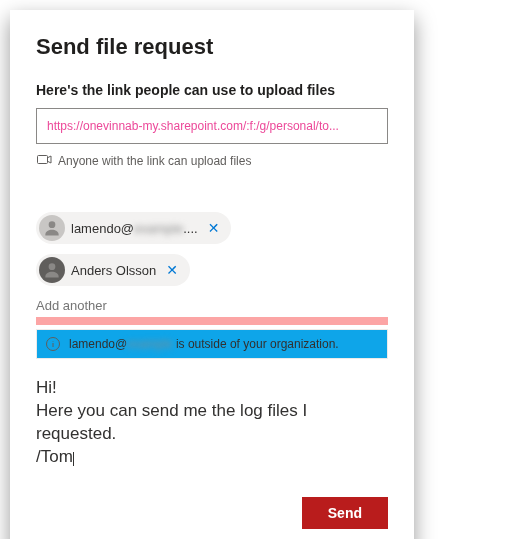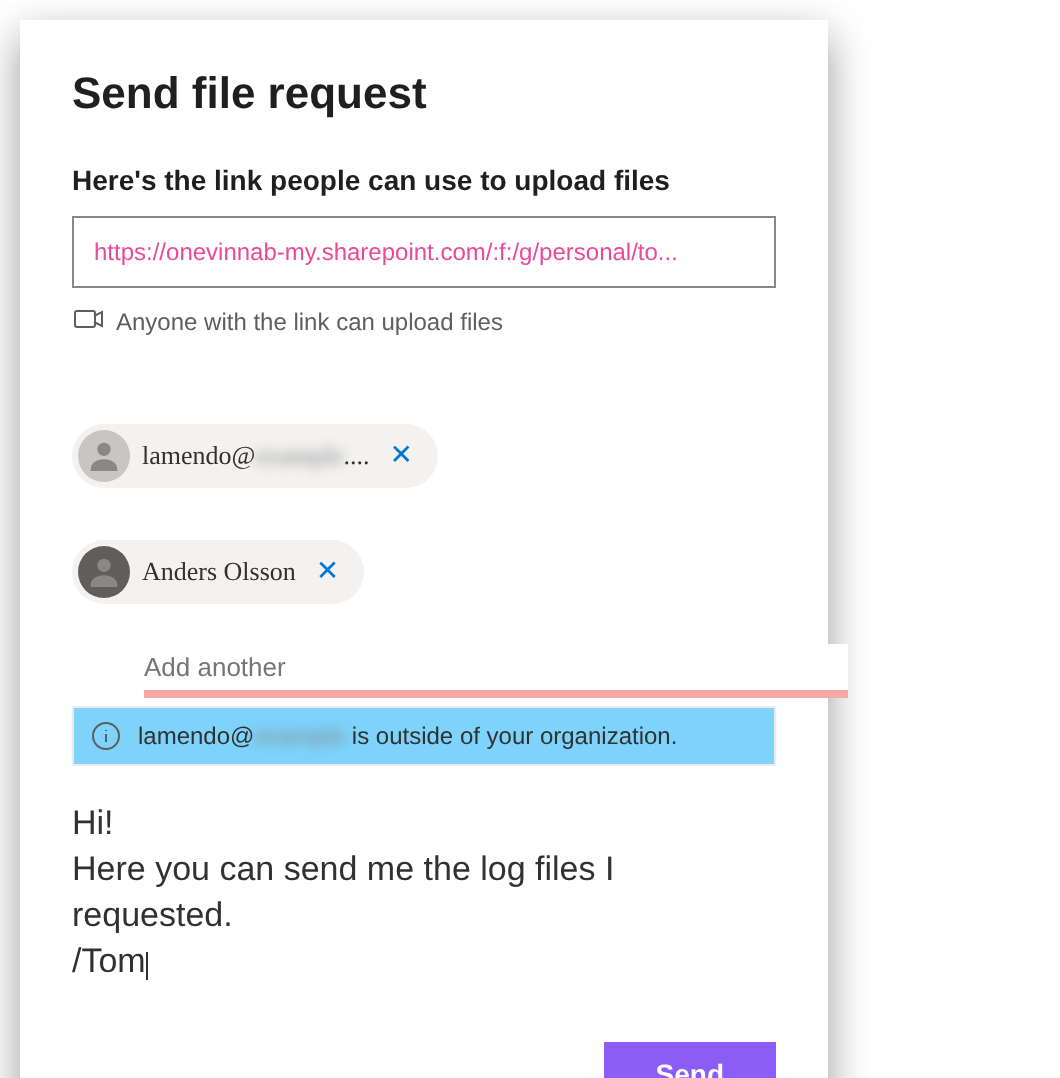--- a/index.html
+++ b/index.html
@@ -53,24 +53,23 @@
   .perm-row {
     display: flex;
     align-items: flex-end;
     gap: 6px;
     font-size: 12px;
     color: #605e5c;
     margin-bottom: 44px;
   }
   .chips {
     display: flex;
-    gap: 26px;
-    margin-bottom: 20px;
+    gap: 10px;
+    margin-bottom: 8px;
     flex-wrap: wrap;
-    font-family: Liberation Serif, serif;
   }
   .chip {
     display: flex;
     align-items: center;
     background: #f3f2f1;
     border-radius: 16px;
     padding: 3px 8px 3px 3px;
     gap: 6px;
     font-size: 13px;
   }
@@ -92,31 +91,30 @@
     padding: 0 4px;
     font-weight: 400;
   }
   .blur {
     filter: blur(3px);
     user-select: none;
     color: #888;
   }
   .addline {
     border: none;
-    border-bottom: 4px solid #fca5a5;
+    border-bottom: 8px solid #fca5a5;
     width: 100%;
     font-size: 13px;
     padding: 4px 0;
     outline: none;
     margin-bottom: 4px;
     color: #8b5cf6;
-    margin-left: 36px;
   }
   .warning {
-    background: #7dd3fc;
+    background: #0ea5e9;
     border: 1px solid #edebe9;
     display: flex;
     align-items: center;
     gap: 8px;
     padding: 6px 8px;
     font-size: 12px;
     color: #323130;
     margin-bottom: 18px;
   }
   .warning .blur { color: #888; }
@@ -132,21 +130,21 @@
     border-right: 1px solid #323130;
     display: inline-block;
     height: 14px;
     vertical-align: text-bottom;
   }
   .footer {
     display: flex;
     justify-content: flex-end;
   }
   .send-btn {
-    background: #8b5cf6;
+    background: #b91c1c;
     color: #fff;
     border: none;
     padding: 8px 26px;
     font-size: 14px;
     font-weight: 600;
     cursor: pointer;
   }
   .icon-sm { width: 16px; height: 16px; flex-shrink: 0; }
 </style>
 </head>

